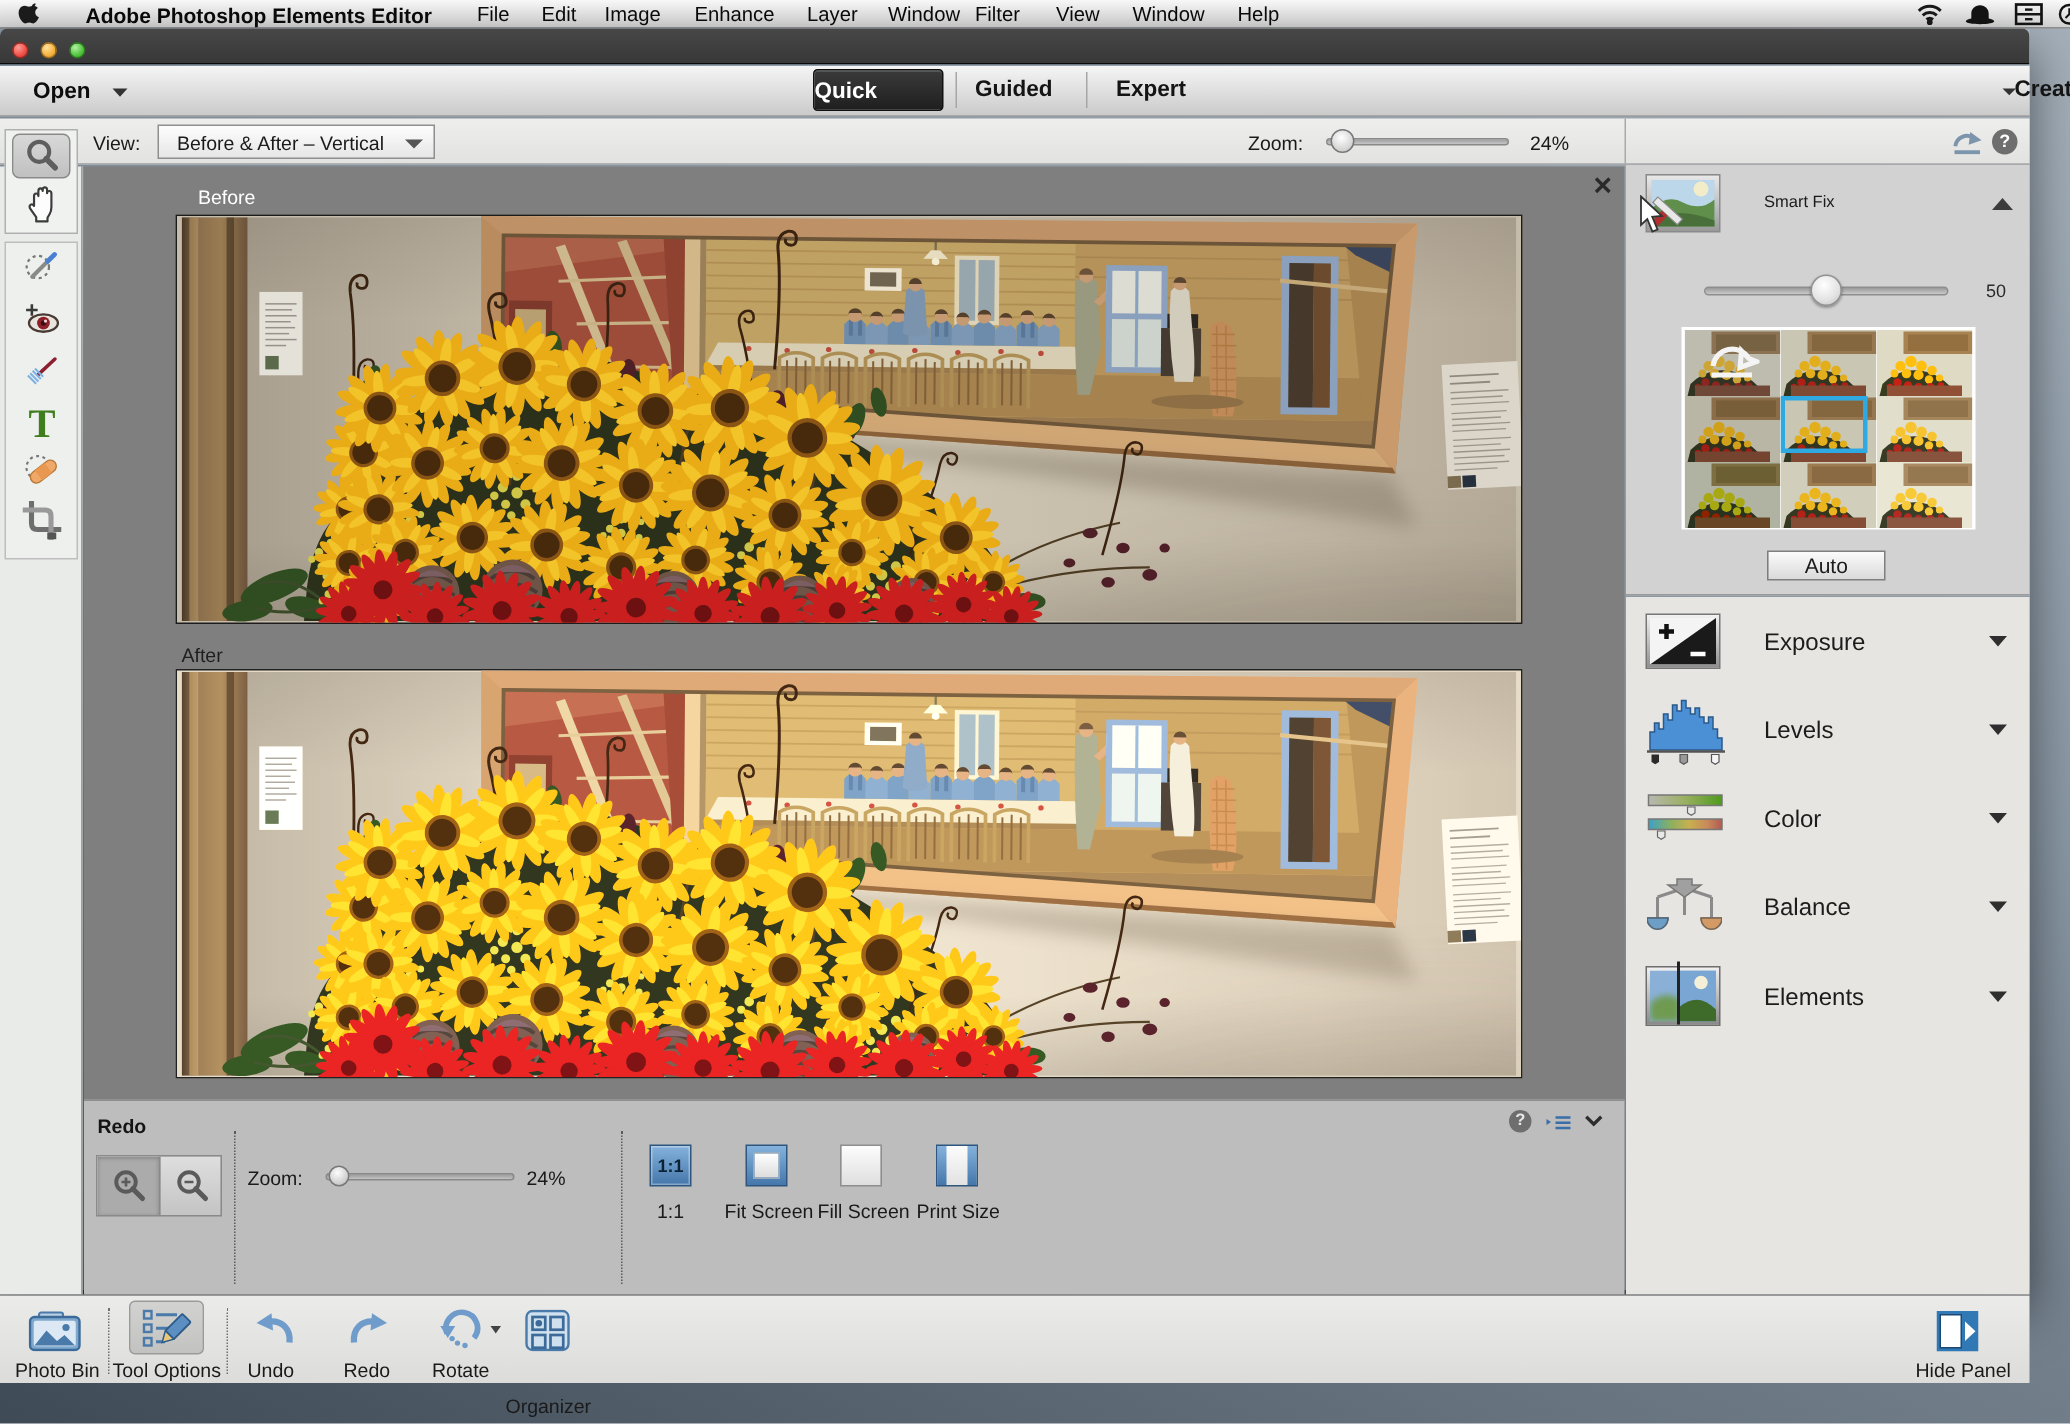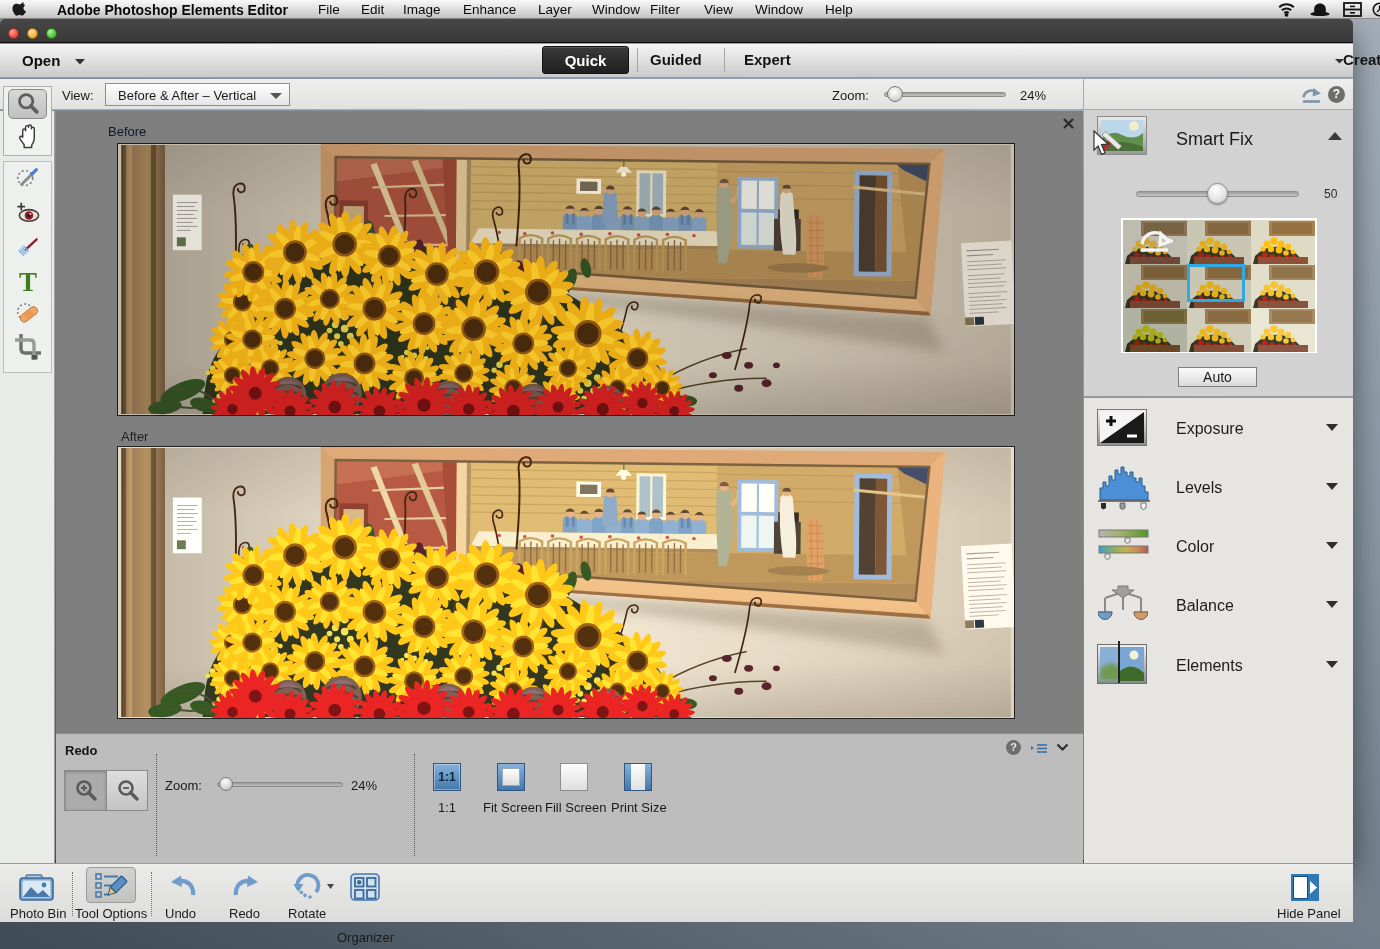--- a/index.html
+++ b/index.html
@@ -84,21 +84,21 @@
     <div class="tl" style="left:8px;background:radial-gradient(circle at 35% 30%,#ff9d96,#ee5048 60%,#c63a33);border:0.5px solid #9a2b26;"></div>
     <div class="tl" style="left:27px;background:radial-gradient(circle at 35% 30%,#ffe2a0,#f5b23e 60%,#d1922a);border:0.5px solid #9e6f1f;"></div>
     <div class="tl" style="left:46px;background:radial-gradient(circle at 35% 30%,#b2f0a2,#52c43e 60%,#3aa02c);border:0.5px solid #2d7a20;"></div>
   </div>
   <div id="openbar">
     <b style="position:absolute;left:22px;top:8px;font-size:15px;color:#0d0d0d;">Open</b>
     <svg class="abs" style="left:74px;top:14px" width="12" height="7">
         <path d="M1 1 L11 1 L6 6.5 Z" fill="#333"></path>
       </svg>
     <div class="abs" style="left:542px;top:2px;width:87px;height:28px;background:linear-gradient(#3a3a3a,#1f1f1f);border-radius:3px;border:1px solid #111;box-shadow:inset 0 1px 0 rgba(255,255,255,0.15);">
-      <b style="position:absolute;left:0;right:0;top:5px;text-align:center;font-size:15px;color:#fff;">Quick</b>
+      <b style="position:absolute;left:0;right:0;top:5px;text-align:left;font-size:15px;color:#fff;">Quick</b>
       </div>
     <div class="abs" style="left:637px;top:4px;width:1px;height:24px;background:#a6a6a6;"></div>
     <b style="position:absolute;left:650px;top:7px;font-size:15px;color:#141414;">Guided</b>
     <div class="abs" style="left:724px;top:4px;width:1px;height:24px;background:#a6a6a6;"></div>
     <b style="position:absolute;left:744px;top:7px;font-size:15px;color:#141414;">Expert</b>
     <b style="position:absolute;left:1343px;top:7px;font-size:15px;color:#141414;">Create</b>
     <svg class="abs" style="left:1334px;top:14px" width="11" height="6">
         <path d="M1 1 L10 1 L5.5 5.5 Z" fill="#333"></path>
       </svg>
   </div>
@@ -164,21 +164,21 @@
           <rect x="10.5" y="11.5" width="9" height="9" fill="#e89850"></rect>
         </g>
       </svg>
     <svg class="abs" style="left:15px;top:223px" width="26" height="26" viewBox="0 0 26 26">
       <path d="M6 0 L6 15 Q6 19 10 19 L26 19" fill="none" stroke="#6e6e6e" stroke-width="3.4"></path>
       <path d="M0 6 L15 6 Q19 6 19 10 L19 26" fill="none" stroke="#999" stroke-width="3.4"></path>
       <rect x="16.5" y="21" width="6" height="4.5" fill="#555"></rect>
       </svg>
   </div>
   <div id="canvas">
-    <span style="position:absolute;left:52px;top:13px;font-size:13px;color:#0f172a;">Before</span>
+    <span style="position:absolute;left:76px;top:13px;font-size:13px;color:#ffffff;">Before</span>
     <svg class="abs" style="left:1006px;top:6px" width="13" height="13">
         <path d="M2 2 L11 11 M11 2 L2 11" stroke="#2a2a2a" stroke-width="2.2"></path>
       </svg>
     <svg style="position:absolute;width:0;height:0">
       <defs>
         <linearGradient id="wallg" x1="0" y1="0" x2="1" y2="0">
           <stop offset="0" stop-color="#a39a8a"></stop>
             <stop offset="0.3" stop-color="#c6bdab"></stop>
           <stop offset="0.55" stop-color="#cdc4b2"></stop>
             <stop offset="0.85" stop-color="#c2b7a5"></stop>
@@ -666,21 +666,21 @@
         <path d="M3 30 Q20 20 45 30 L45 34 L3 34 Z" fill="#49703a"></path>
         <g transform="rotate(42 12 24)">
               <rect x="2" y="20" width="22" height="5" fill="#e8e8e8" stroke="#888" stroke-width="0.8"></rect>
               <rect x="10" y="25" width="5" height="10" fill="#b03030"></rect>
             </g>
       </svg>
     </div>
     <svg class="abs" style="left:8px;top:20px" width="20" height="26" viewBox="0 0 20 26">
           <path d="M2 1 L16 14 L9.5 14.6 L13 23 L9.6 24.4 L6.2 16 L2 20 Z" fill="#fff" stroke="#333" stroke-width="1.2"></path>
         </svg>
-    <span class="abs" style="left:92px;top:19px;font-size:18px;color:#1a1a1a;">Smart Fix</span>
+    <span class="abs" style="left:92px;top:19px;font-size:11px;color:#1a1a1a;">Smart Fix</span>
     <div class="abs" style="left:244px;top:22px;width:0;height:0;border-left:7px solid transparent;border-right:7px solid transparent;border-bottom:8px solid #3c3c3c;"></div>
     <div class="abs" style="left:52px;top:81px;width:163px;height:6px;background:linear-gradient(#9b9b9b,#c9c9c9);border-radius:3px;border:1px solid #8e8e8e;"></div>
     <div class="abs" style="left:123px;top:73px;width:21px;height:21px;border-radius:50%;background:radial-gradient(circle at 42% 32%,#ffffff,#e2e2e2 60%,#bdbdbd);border:1px solid #909090;box-shadow:0 1px 2px rgba(0,0,0,0.4);"></div>
     <span class="abs" style="left:240px;top:77px;font-size:12px;color:#2a2a2a;">50</span>
     <div class="abs" style="left:37px;top:108px;width:196px;height:135px;background:#fff;">
       <div class="thumb" style="left:2px;top:2px;"><svg width="64" height="44" style="filter:brightness(0.95) saturate(0.8)">
               <use href="#mini"></use>
             </svg>
         <svg class="abs" style="left:14px;top:8px" width="36" height="26" viewBox="0 0 36 26">
               <path d="M5 16 A13 13 0 0 1 29 11 L34 13 L23 17 L24 6 L29 11" fill="none" stroke="#f4f4f4" stroke-width="3.4"></path>

